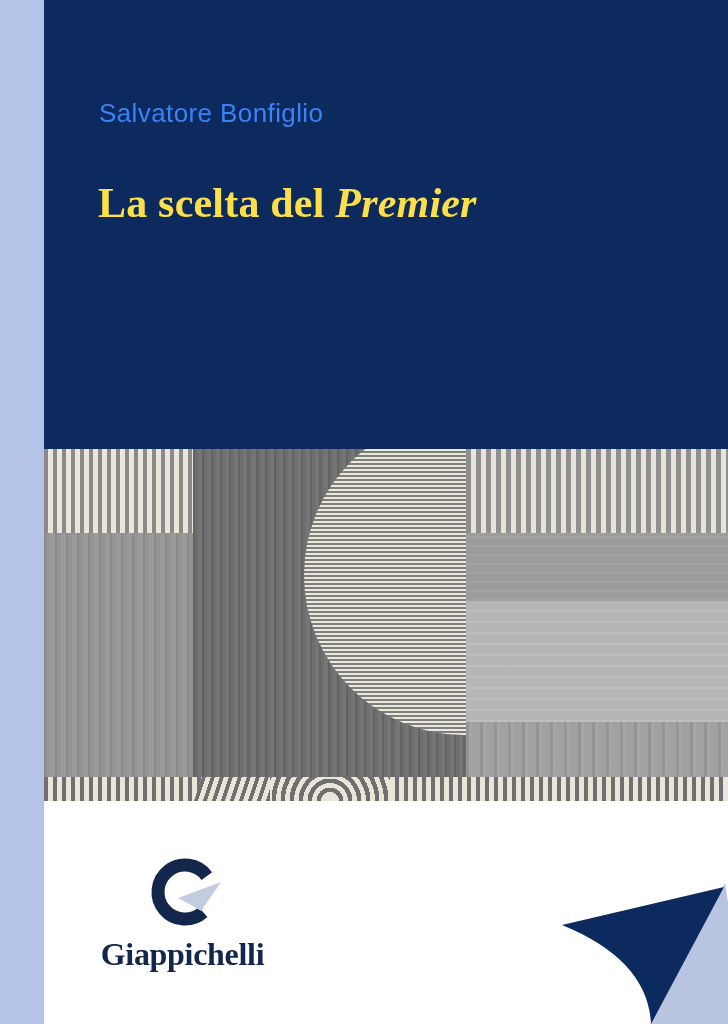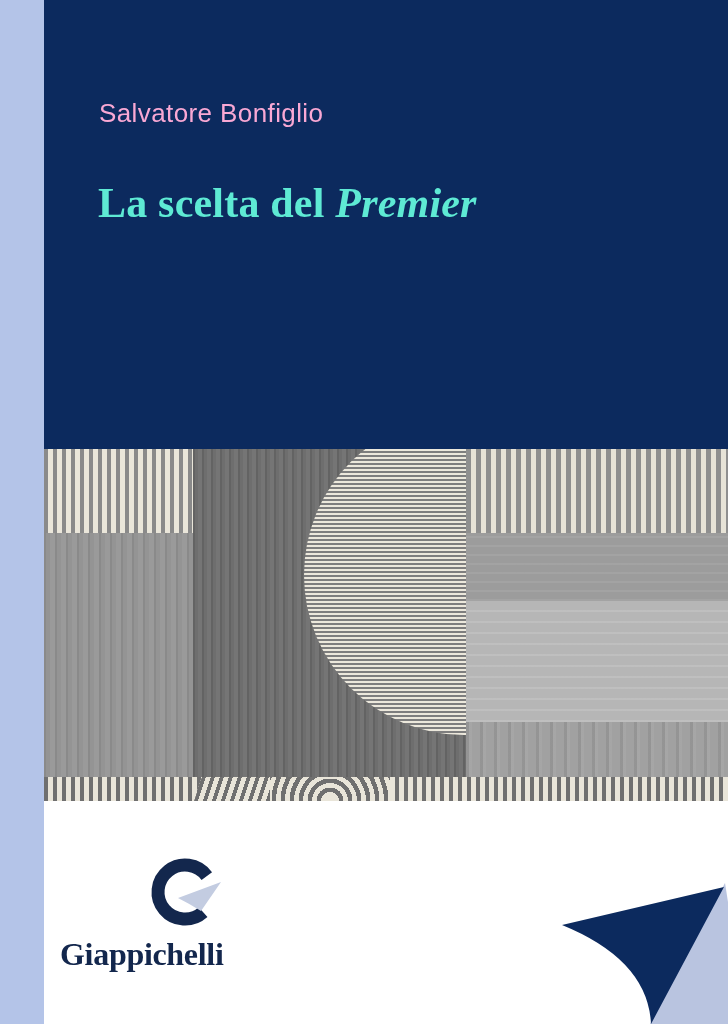--- a/index.html
+++ b/index.html
@@ -7,26 +7,26 @@
     position:relative;width:728px;height:1024px;margin:0 auto;
     background:#ffffff;overflow:hidden;
     font-family:"Liberation Sans",sans-serif;
   }
   
   .side-strip{position:absolute;left:0;top:0;width:44px;height:1024px;background:#b4c4e8;}
   
   .header{position:absolute;left:44px;top:0;width:684px;height:449px;background:#0c2a5e;}
   .author{
     position:absolute;left:55px;top:98px;
-    color:#f9a8d4;font-size:26px;letter-spacing:.4px;font-weight:500;
+    color:#3b82f6;font-size:26px;letter-spacing:.4px;font-weight:500;
     font-family:"Liberation Sans",sans-serif;
   }
   .title{
     position:absolute;left:54px;top:176px;margin:0;
-    color:#5eead4;font-family:"Liberation Serif",serif;
+    color:#fde047;font-family:"Liberation Serif",serif;
     font-size:42px;font-weight:700;line-height:54px;letter-spacing:.2px;
   }
   .title .line{display:block;white-space:nowrap;}
   .title em{font-style:italic;}
   
   .artwork{position:absolute;left:44px;top:449px;width:684px;height:352px;background:#eae6da;}
   .artwork > div{position:absolute;}
   .block-a1{left:0;top:0;width:149px;height:84px;
     background:repeating-linear-gradient(90deg,#8a8a8a 0 4px,rgba(0,0,0,0) 4px 9px),#eae6da;}
   .block-a2{left:0;top:84px;width:149px;height:244px;
@@ -46,21 +46,21 @@
   .block-d{left:0;top:328px;width:684px;height:24px;
     background:repeating-linear-gradient(90deg,#6f6f6f 0 4px,#e9e5d9 4px 9px);}
   .d-skew{left:150px;top:328px;width:76px;height:24px;transform:skewX(-18deg);transform-origin:50% 100%;
     background:repeating-linear-gradient(90deg,#6f6f6f 0 4px,#e9e5d9 4px 9px);}
   .d-arcs{left:226px;top:328px;width:120px;height:24px;
     background-image:radial-gradient(circle 9px at 50% 100%,#e9e5d9 98%,rgba(0,0,0,0)),
       repeating-radial-gradient(circle at 50% 100%,#6f6f6f 0 4.5px,#e9e5d9 4.5px 9px);}
   
   .logo-mark{position:absolute;left:145px;top:852px;width:80px;height:78px;}
   .publisher{
-    position:absolute;left:60px;top:936px;width:245px;
+    position:absolute;left:60px;top:936px;width:245px;text-align:center;
     font-family:"Liberation Serif",serif;font-weight:700;font-size:32px;
     color:#13274d;letter-spacing:-.3px;
   }
   .corner{position:absolute;left:560px;top:870px;width:168px;height:154px;}
 </style>
 </head>
 <body>
 
 <div class="page">
 

